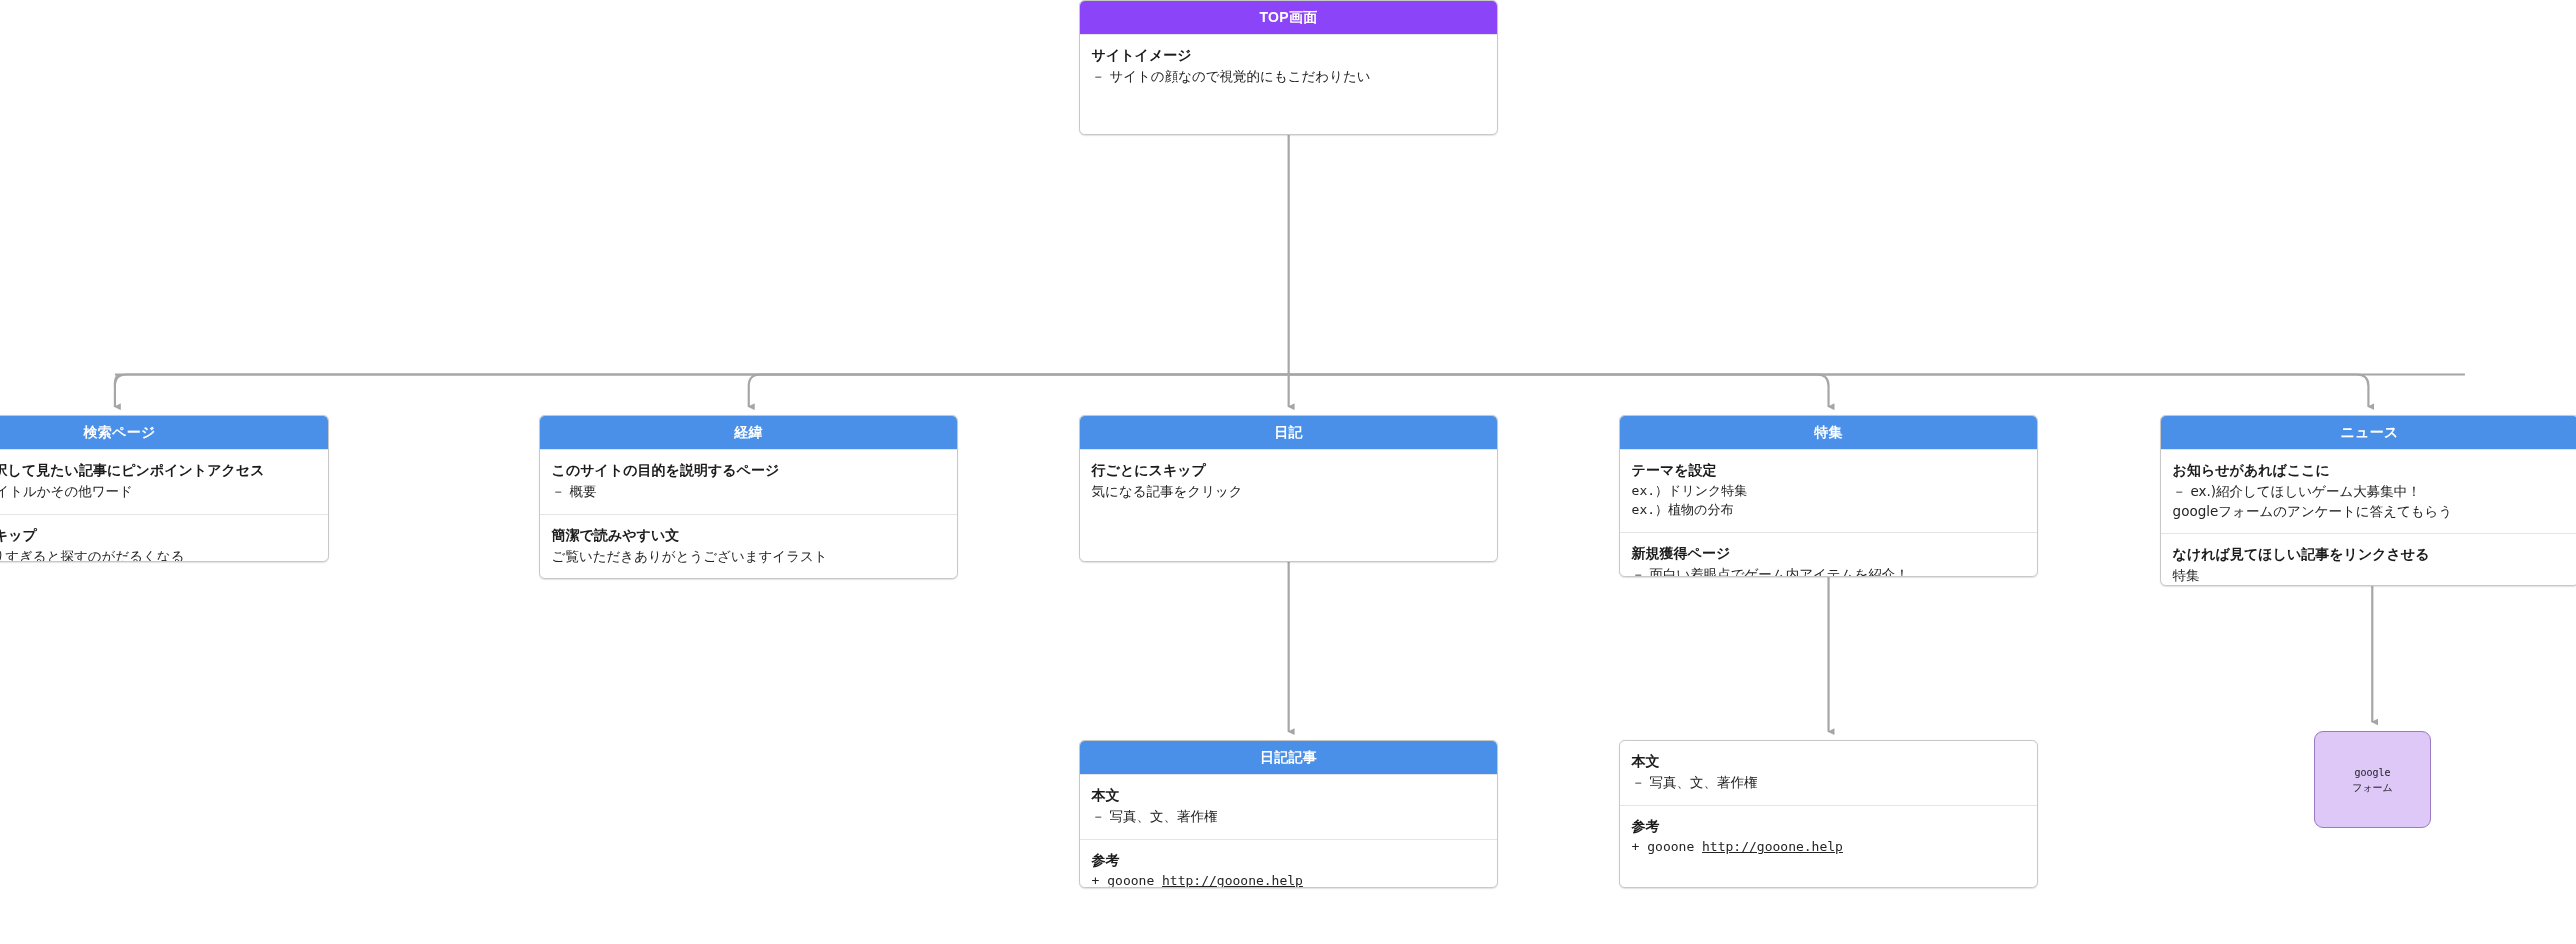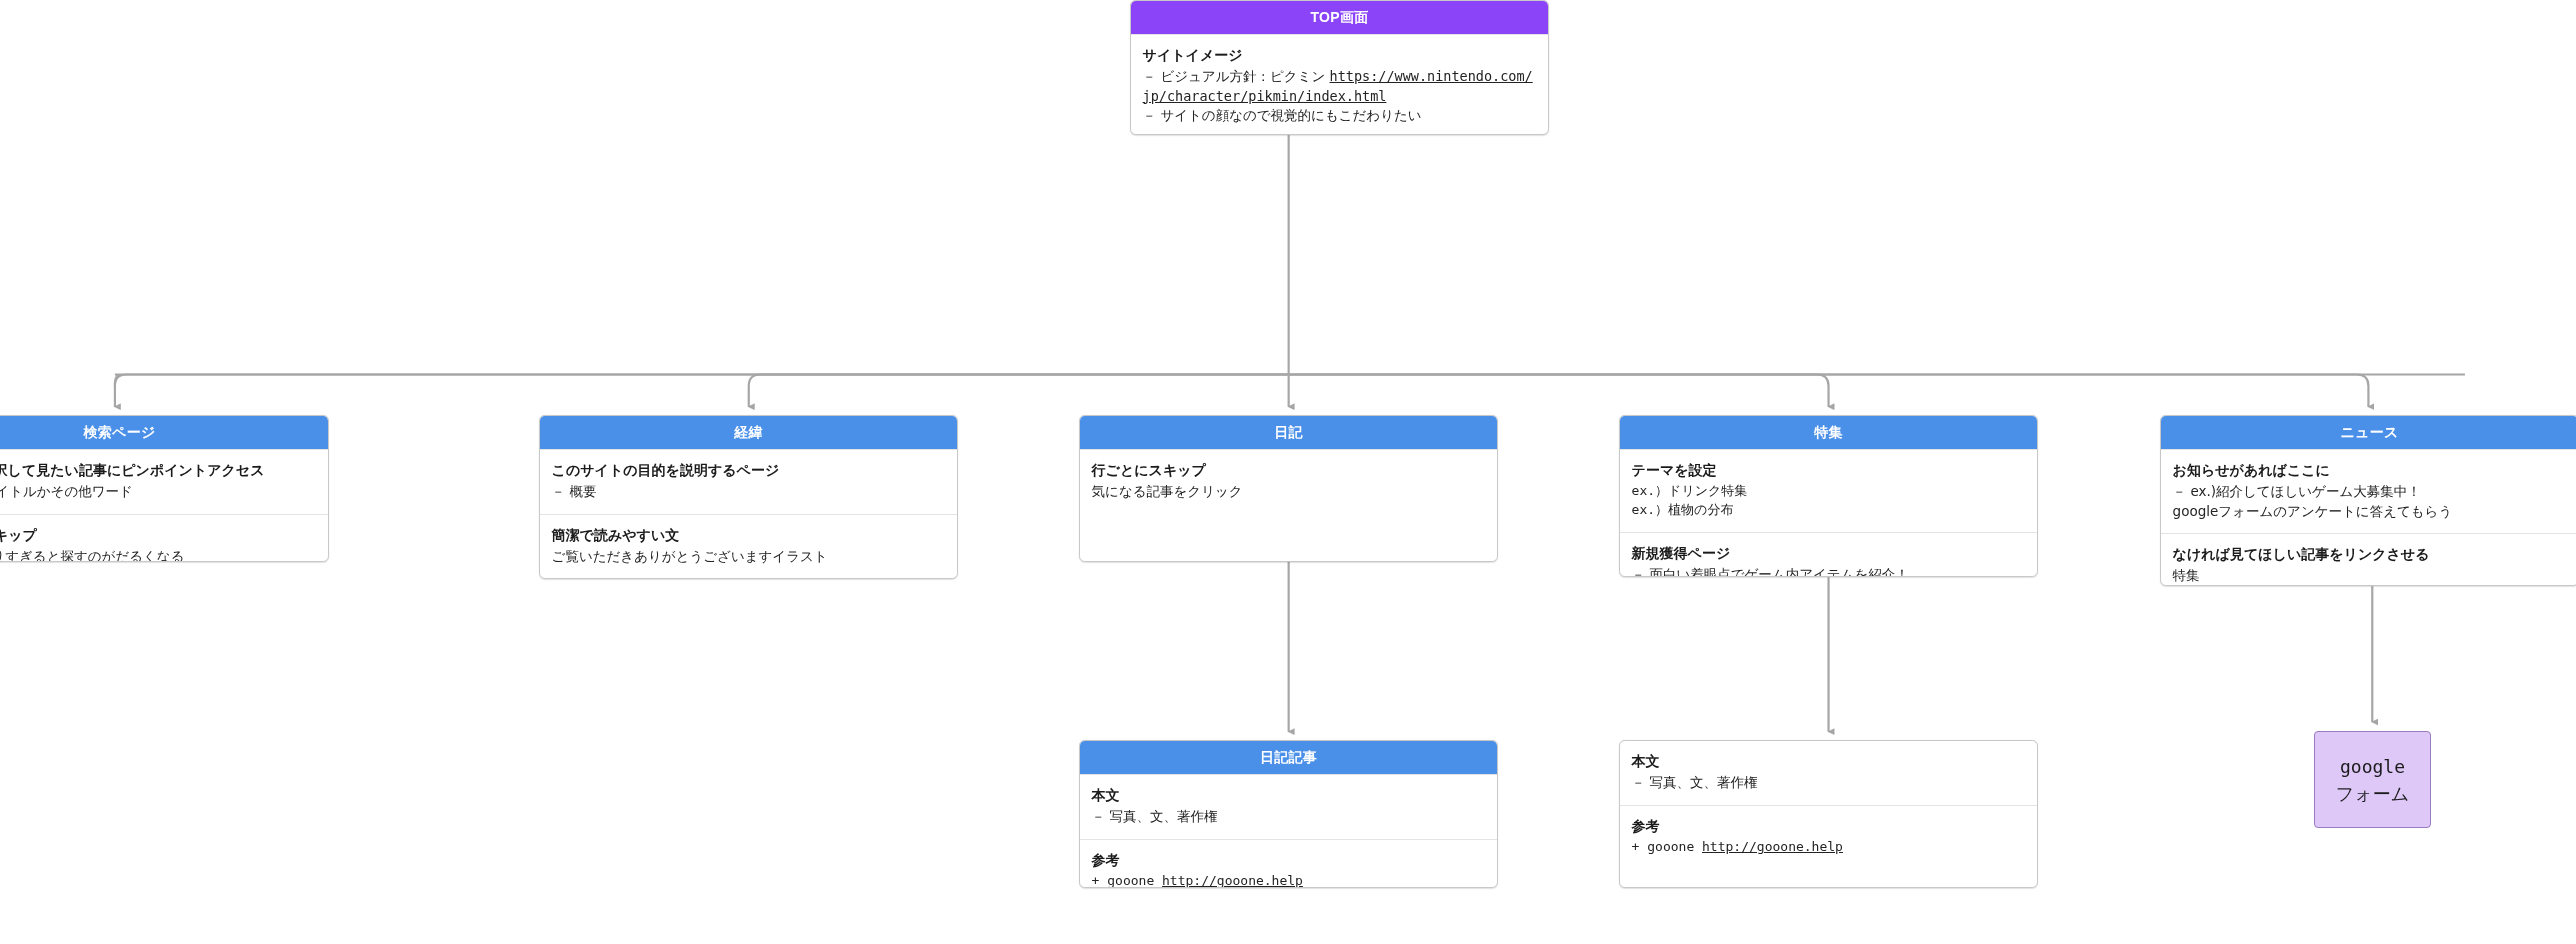--- a/index.html
+++ b/index.html
@@ -87,34 +87,34 @@
     font-family: "DejaVu Sans Mono", monospace;
     word-break: break-all;
   }
 
   
   .plain-node {
     position: absolute;
     box-sizing: border-box;
     background: #ddc8f8;
     border: 0.6px solid #9a7ac0;
-    border-radius: 4px;
+    border-radius: 9px;
     z-index: 5;
     display: flex;
     flex-direction: column;
     align-items: center;
     justify-content: center;
     font-family: "DejaVu Sans Mono", monospace;
-    font-size: 18px;
+    font-size: 10px;
     color: #1b1b1b;
     line-height: 1.5;
   }
 
   
-  #node-top        { left: 1130px; top: 0px;    width: 419px; height: 135px; border-top-left-radius: 5.8px; border-top-right-radius: 5.8px; }
+  #node-top        { left: 1079px; top: 0px;    width: 419px; height: 135px; border-top-left-radius: 5.8px; border-top-right-radius: 5.8px; }
   #node-search     { left: -90px; top: 415px;  width: 419px; height: 147px; }
   #node-keii       { left: 539px;  top: 415px;  width: 419px; height: 164px; }
   #node-nikki      { left: 1079px; top: 415px;  width: 419px; height: 147px; }
   #node-tokushu    { left: 1619px; top: 415px;  width: 419px; height: 162px; }
   #node-news       { left: 2160px; top: 415px;  width: 419px; height: 171px; }
   #node-nikkikiji  { left: 1079px; top: 740px; width: 419px; height: 148px; }
   #node-tokushukiji{ left: 1619px; top: 740px; width: 419px; height: 148px; }
   #node-gform      { left: 2314px; top: 731px; width: 117px; height: 97px; }
 </style>
 </head>
@@ -145,24 +145,20 @@
       <path d="M2002,873 L2002,1137" marker-end="url(#arw)"></path>
       <path d="M2841,897 L2841,1137" marker-end="url(#arw)"></path>
       <path d="M3686,911 L3686,1122" marker-end="url(#arw)"></path>
     </g>
   </svg>
 
   <div class="node" id="node-top">
     <div class="node-header purple">TOP画面</div>
     <div class="node-section">
       <div class="sec-title">サイトイメージ</div>
-      <div class="sec-line">
-        <span>－ ビジュアル方針：ピクミン</span>
-        <span class="link">https://www.nintendo.com/jp/character/pikmin/index.html</span>
-      </div>
       <div class="sec-line">－ サイトの顔なので視覚的にもこだわりたい</div>
     </div>
 
   </div>
 
   <div class="node" id="node-search">
     <div class="node-header">検索ページ</div>
     <div class="node-section">
       <div class="sec-title">ワードを選択して見たい記事にピンポイントアクセス</div>
       <div class="sec-line">－ ゲームタイトルかその他ワード</div>

